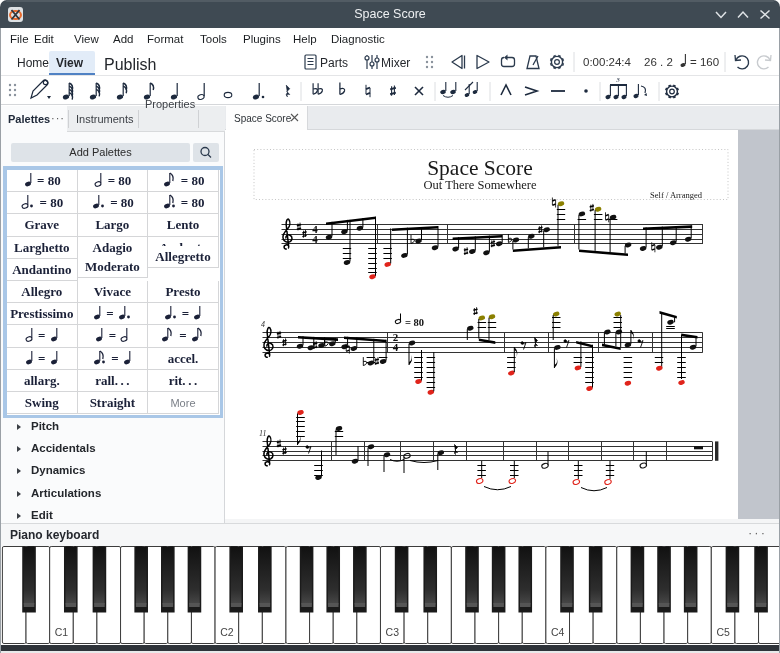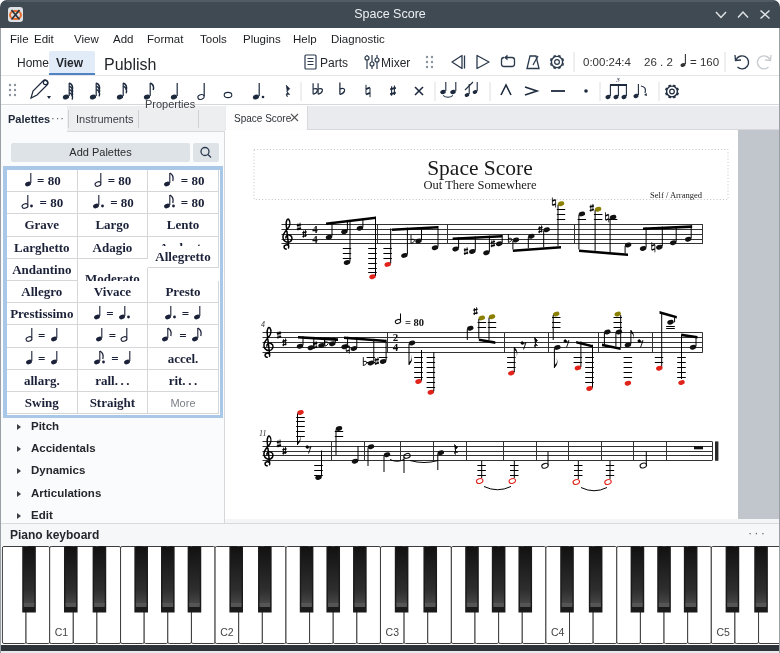--- a/index.html
+++ b/index.html
@@ -258,21 +258,21 @@
           <path d="M 7.8 2 q 4.5 2.5 3 8" fill="none" stroke="#1b2138" stroke-width="1.3"></path>
           <circle cx="11.5" cy="13" r="1.4" fill="#1b2138"></circle>
         </svg><span style="font-family:'Liberation Serif',serif;font-weight:bold;font-size:13px;color:#1b2138"> = 80</span></div>
       <div class="pcell" style="left:0.0px;top:44.4px">Grave</div>
       <div class="pcell" style="left:70.6px;top:44.4px">Largo</div>
       <div class="pcell" style="left:141.2px;top:44.4px">Lento</div>
       <div class="pcell" style="left:0.0px;top:66.6px">Larghetto</div>
       <div class="pcell" style="left:70.6px;top:66.6px">Adagio</div>
       <div class="pcell" style="left:141.2px;top:66.6px">Andante</div>
       <div class="pcell" style="left:0.0px;top:88.8px">Andantino</div>
-      <div class="pcell" style="left:70.6px;top:98px">Moderato</div>
+      <div class="pcell" style="left:70.6px;top:86px">Moderato</div>
       <div class="pcell" style="left:141.2px;top:76px">Allegretto</div>
       <div class="pcell" style="left:0.0px;top:111.0px">Allegro</div>
       <div class="pcell" style="left:70.6px;top:111.0px">Vivace</div>
       <div class="pcell" style="left:141.2px;top:111.0px">Presto</div>
       <div class="pcell" style="left:0.0px;top:133.2px">Prestissimo</div>
       <div class="pcell" style="left:70.6px;top:133.2px"><svg width="11" height="18" viewBox="0 0 11 18" style="vertical-align:-4px">
           <ellipse cx="5.0" cy="13.0" rx="3.0" ry="2.2" fill="#1b2138" transform="rotate(-18 5.0 13.0)"></ellipse>
           <line x1="7.8" y1="12.0" x2="7.8" y2="2.0" stroke="#1b2138" stroke-width="1.1"></line>
         </svg><span style="font-family:'Liberation Serif',serif;font-weight:bold;font-size:13px;color:#1b2138"> = </span><svg width="16" height="18" viewBox="0 0 16 18" style="vertical-align:-4px">
           <ellipse cx="5.0" cy="13.0" rx="3.0" ry="2.2" fill="#1b2138" transform="rotate(-18 5.0 13.0)"></ellipse>

